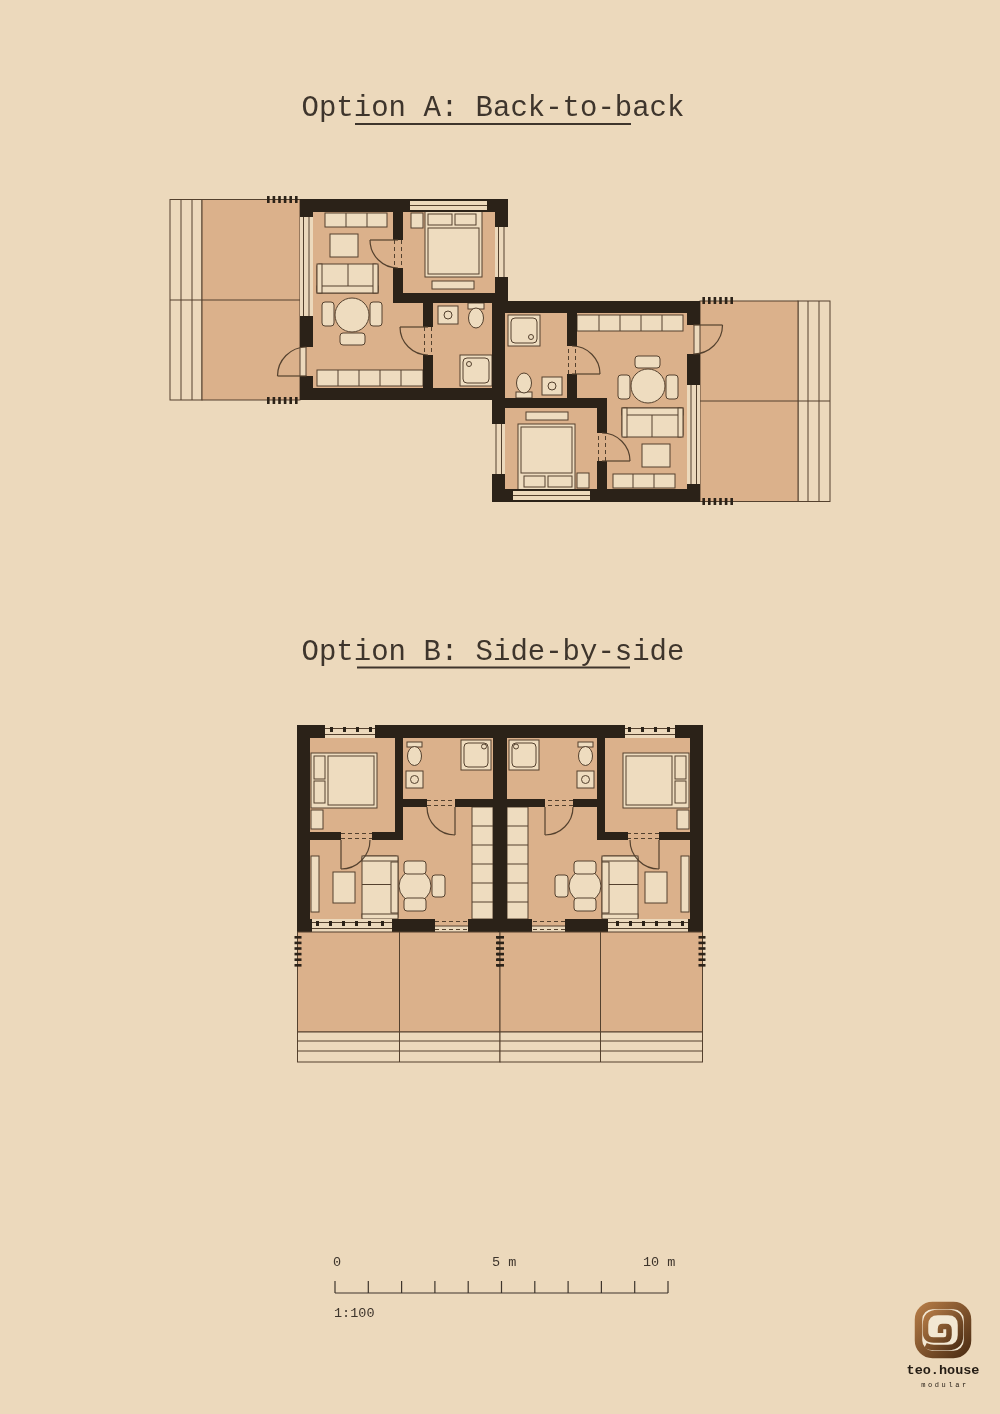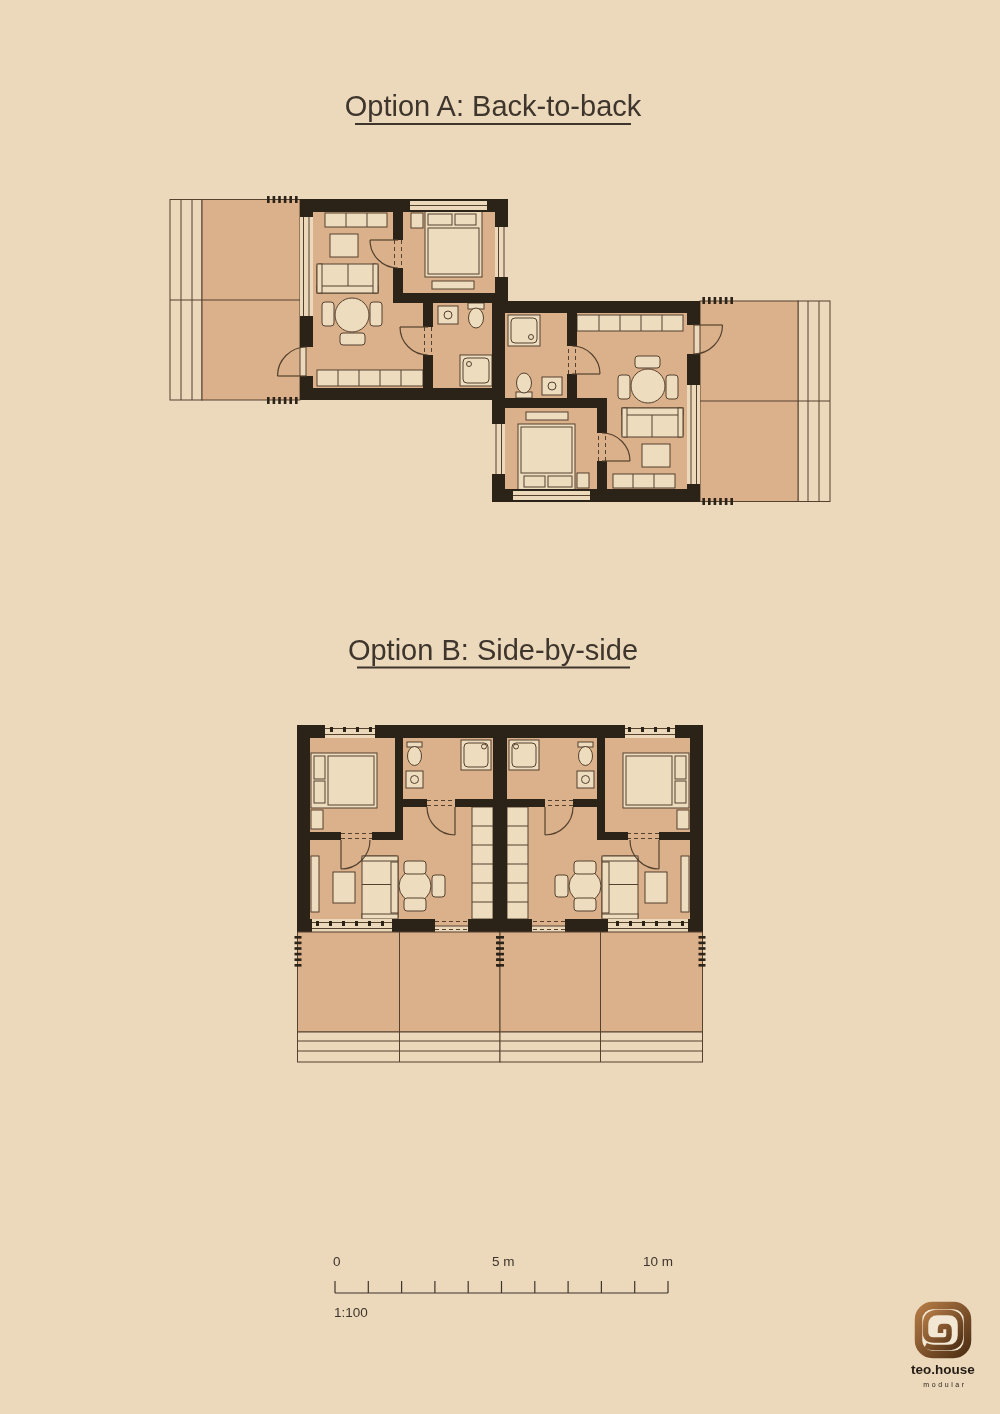--- a/index.html
+++ b/index.html
@@ -2,21 +2,21 @@
 <html style="--background: #ecd9bc; --floor: #dbb18b; --furniture: #eedcbf; --wall: #2b2218; --line: #54412e; --text: #3e352c; --logo-grad-start: #b37a45; --logo-grad-end: #4f2f15; --logo-bg: #f2e7d2; --logo-text: #241c14;"><head>
 <meta charset="utf-8">
 <style>
   :root{
     --background:#ecd9bc; --floor:#dbb18b; --furniture:#eedcbf;
     --wall:#2b2218; --line:#54412e; --text:#3e352c;
     --logo-grad-start:#b37a45; --logo-grad-end:#4f2f15; --logo-bg:#f2e7d2; --logo-text:#241c14;
   }
   html,body{margin:0;padding:0;background:var(--background);}
   .page{position:relative;width:1000px;height:1414px;background:var(--background);overflow:hidden;
-        font-family:Liberation Sans, sans-serif;text-align:right;}
+        font-family:Liberation Mono, monospace;text-align:right;}
   svg{position:absolute;left:0;top:0;}
   .floor{fill:var(--floor);stroke:var(--line);stroke-width:1;}
   .deck{fill:var(--floor);stroke:var(--line);stroke-width:1;}
   .steps{fill:var(--background);stroke:var(--line);stroke-width:1;}
   .fur{fill:var(--furniture);stroke:var(--line);stroke-width:1;}
   .wall{fill:var(--wall);stroke:none;}
   .ln{stroke:var(--line);stroke-width:1;fill:none;}
   .arc{stroke:var(--line);stroke-width:1.2;fill:none;}
   .dash{stroke:var(--line);stroke-width:1;fill:none;stroke-dasharray:4 3;}
   .glz{fill:var(--background);stroke:none;}

